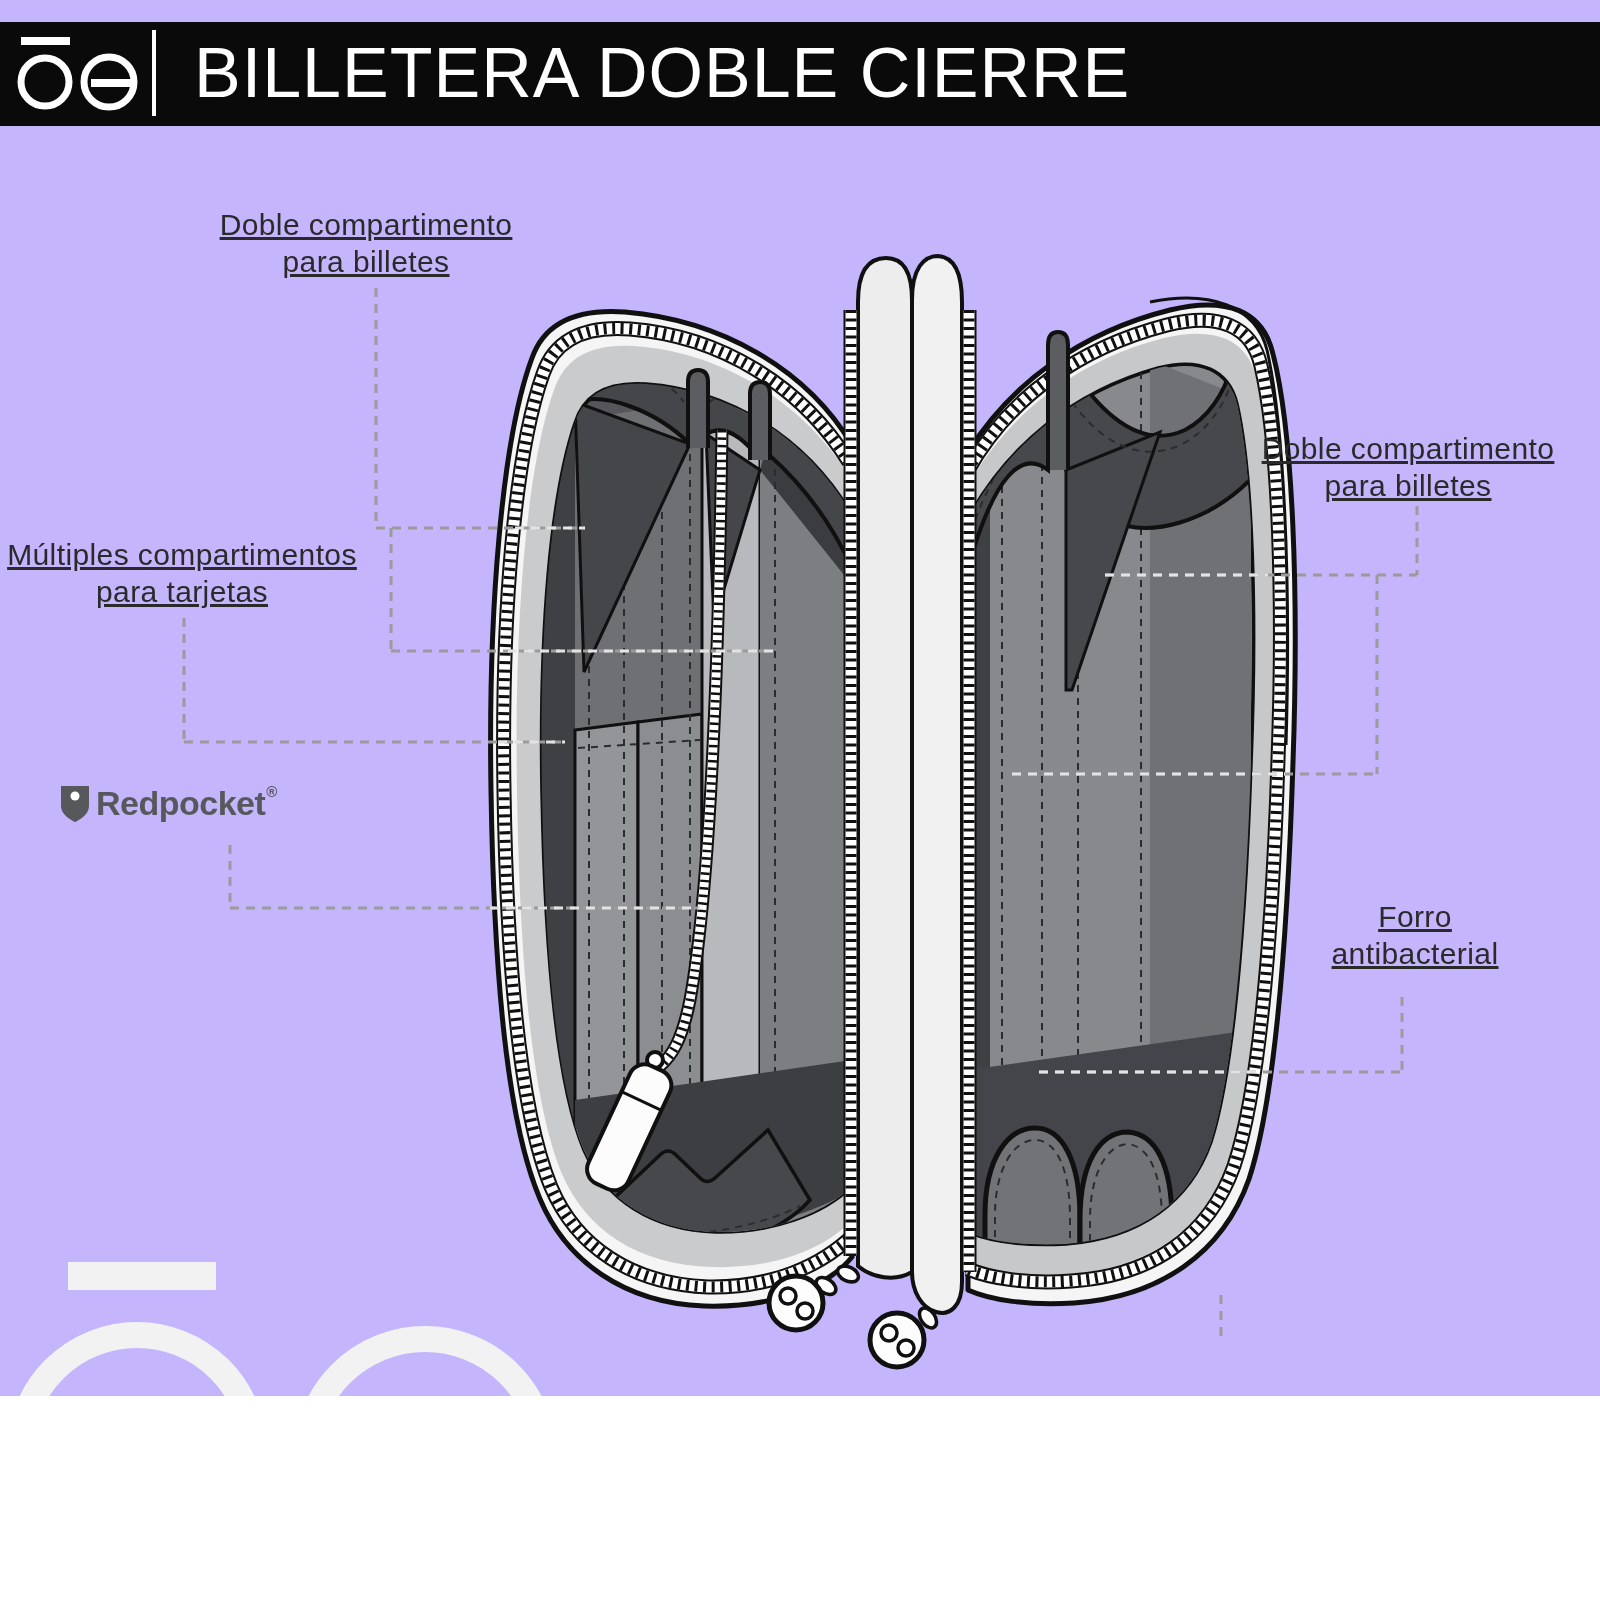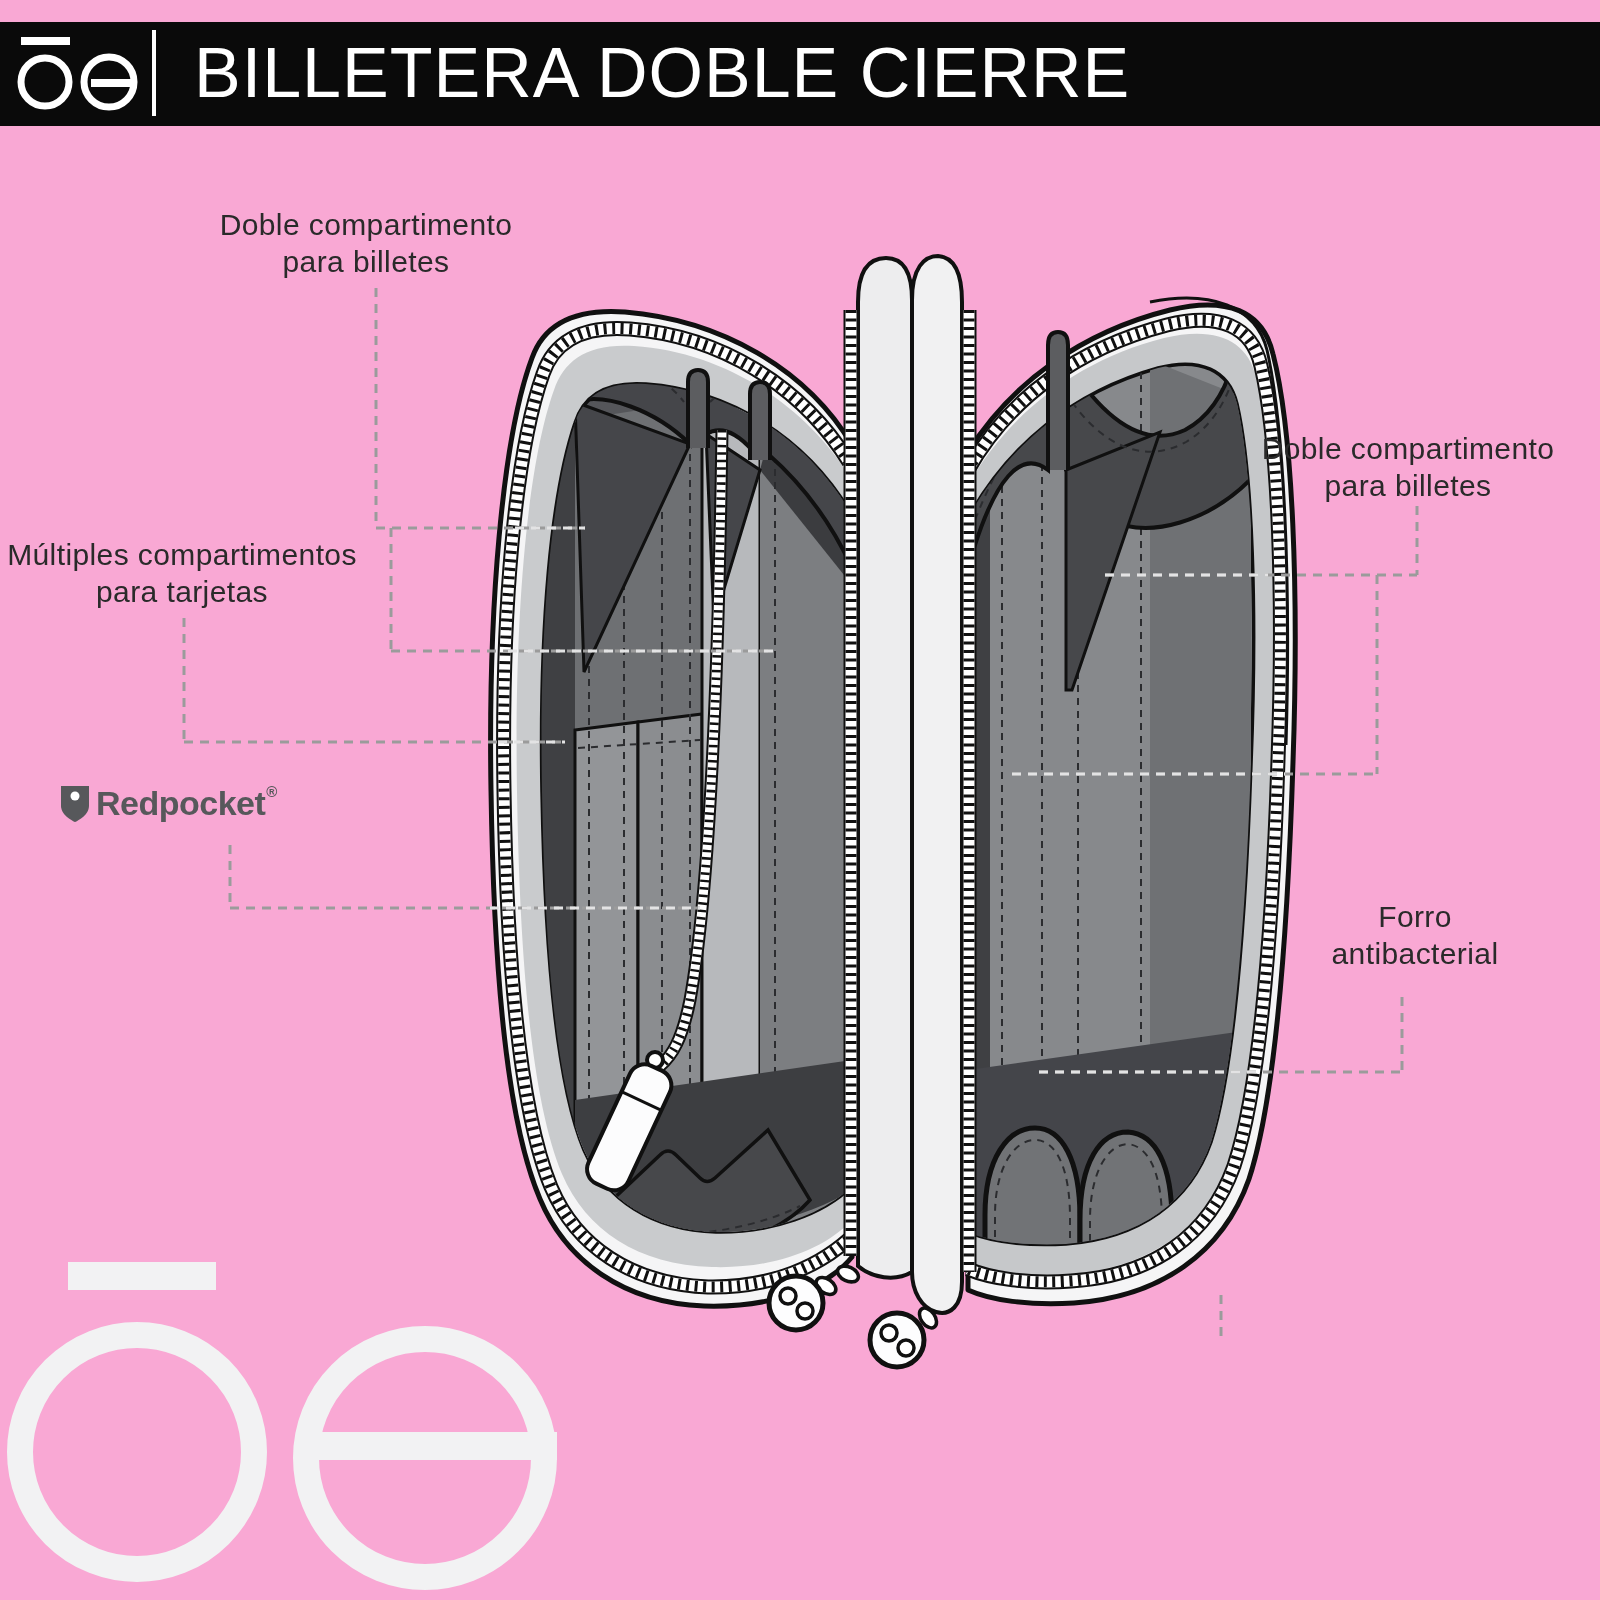--- a/index.html
+++ b/index.html
@@ -1,26 +1,26 @@
 <!DOCTYPE html>
 <html><head>
 <meta charset="utf-8">
 <style>
   html,body{margin:0;padding:0;background:#ffffff;}
-  .page{position:relative;width:1600px;height:1600px;background:#f9a8d4;overflow:hidden;
+  .page{position:relative;width:1600px;height:1396px;background:#c4b5fd;overflow:hidden;
         font-family:"Liberation Sans",sans-serif;}
   
   .header{position:absolute;left:0;top:22px;width:1600px;height:104px;background:#0a0a0a;}
   .logo-svg{position:absolute;left:14px;top:11px;}
   .logo-sep{position:absolute;left:152px;top:8px;width:4px;height:86px;background:#ffffff;}
   .title{position:absolute;left:194px;top:0;height:104px;line-height:102px;color:#ffffff;
          font-size:70px;letter-spacing:1px;white-space:nowrap;}
   
   .label{position:absolute;width:420px;text-align:center;color:#2a2a2a;font-size:30px;
-         line-height:37px;letter-spacing:.4px;white-space:pre-line;}
+         line-height:37px;letter-spacing:.4px;white-space:pre-line;text-decoration:underline;}
   
   .redpocket{position:absolute;left:60px;top:784px;display:flex;align-items:center;color:#57585b;}
   .redpocket .rp-text{font-size:34px;font-weight:bold;letter-spacing:-0.5px;margin-left:6px;}
   .redpocket .rp-reg{font-size:15px;font-weight:bold;vertical-align:super;position:relative;top:-12px;left:1px;}
   
   .t1{fill:none;stroke:#101010;stroke-width:15;}
   .t2{fill:none;stroke:#ffffff;stroke-width:11;}
   .t3{fill:none;stroke:#101010;stroke-width:11;stroke-dasharray:3 5.5;}
   .z1{fill:none;stroke:#101010;stroke-width:13;}
   .z2{fill:none;stroke:#ffffff;stroke-width:9;}

